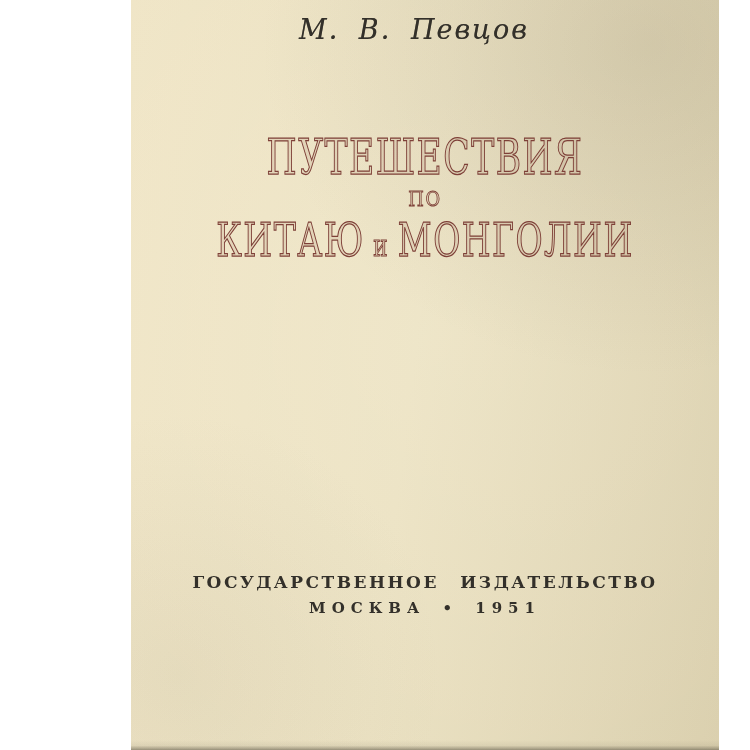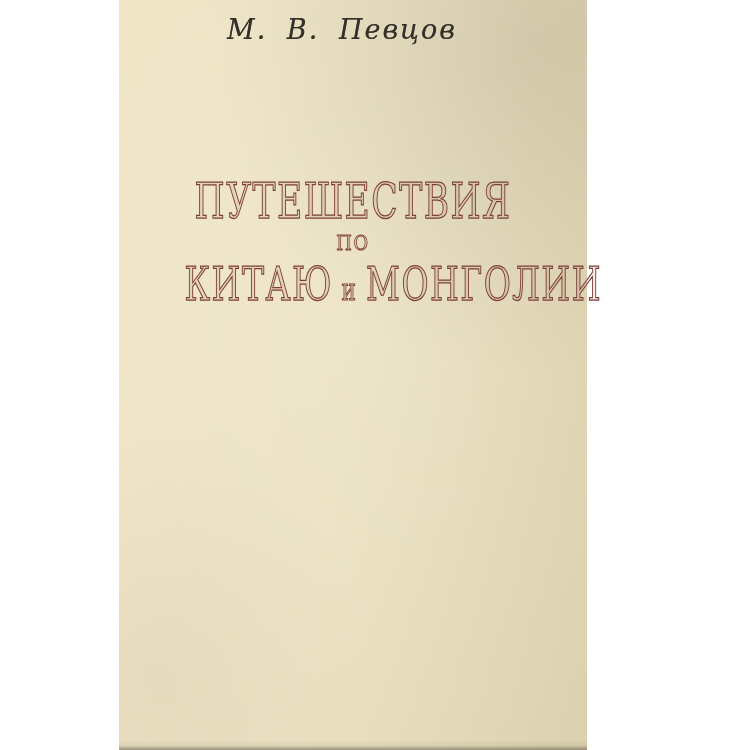--- a/index.html
+++ b/index.html
@@ -15,23 +15,23 @@
   .canvas {
     position: relative;
     width: 750px;
     height: 750px;
     background: var(--margin-bg, #ffffff);
   }
 
   
   .page {
     position: absolute;
-    left: 119px;
+    left: 131px;
     top: 0;
-    width: 468px;
+    width: 588px;
     height: 750px;
     background:
       radial-gradient(120% 80% at 88% 6%, rgba(140,130,105,0.20), rgba(140,130,105,0) 55%),
       radial-gradient(90% 70% at 8% 90%, rgba(150,140,112,0.10), rgba(150,140,112,0) 50%),
       radial-gradient(140% 120% at 50% 45%, rgba(255,250,230,0.25), rgba(255,250,230,0) 70%),
       linear-gradient(97deg, #efe4c5 0%, var(--paper, #e9dfbf) 48%, var(--paper-edge, #d9ceac) 100%);
   }
 
   
   .page-bottom-edge {
@@ -63,21 +63,20 @@
     text-shadow: 0 0 0.4px rgba(51,48,42,0.6);
   }
 
   
   .title-block {
     position: absolute;
     top: 133px;
     left: 0;
     width: 100%;
     text-align: center;
-    margin-top: 44px;
   }
   .title-line {
     color: rgba(126,64,56,0.10);
     -webkit-text-stroke: 1.25px var(--title-ink, #7e4038);
     letter-spacing: 2px;
     white-space: nowrap;
   }
   .title-main {
     font-size: 48px;
     line-height: 48px;
@@ -137,17 +136,19 @@
 
     <div class="author">М. В. Певцов</div>
 
     <div class="title-block">
       <div class="title-line title-main">ПУТЕШЕСТВИЯ</div>
       <div class="title-line title-small">ПО</div>
       <div class="title-line title-main title-line3"><span>КИТАЮ</span><span class="conj">и</span><span>МОНГОЛИИ</span></div>
     </div>
 
     <div class="imprint">
+      <div class="imprint-line">ГОСУДАРСТВЕННОЕ ИЗДАТЕЛЬСТВО</div>
+      <div class="city-year">МОСКВА  •  1951</div>
     </div>
 
     <div class="page-bottom-edge"></div>
   </div>
 </div>
 
 </body></html>

